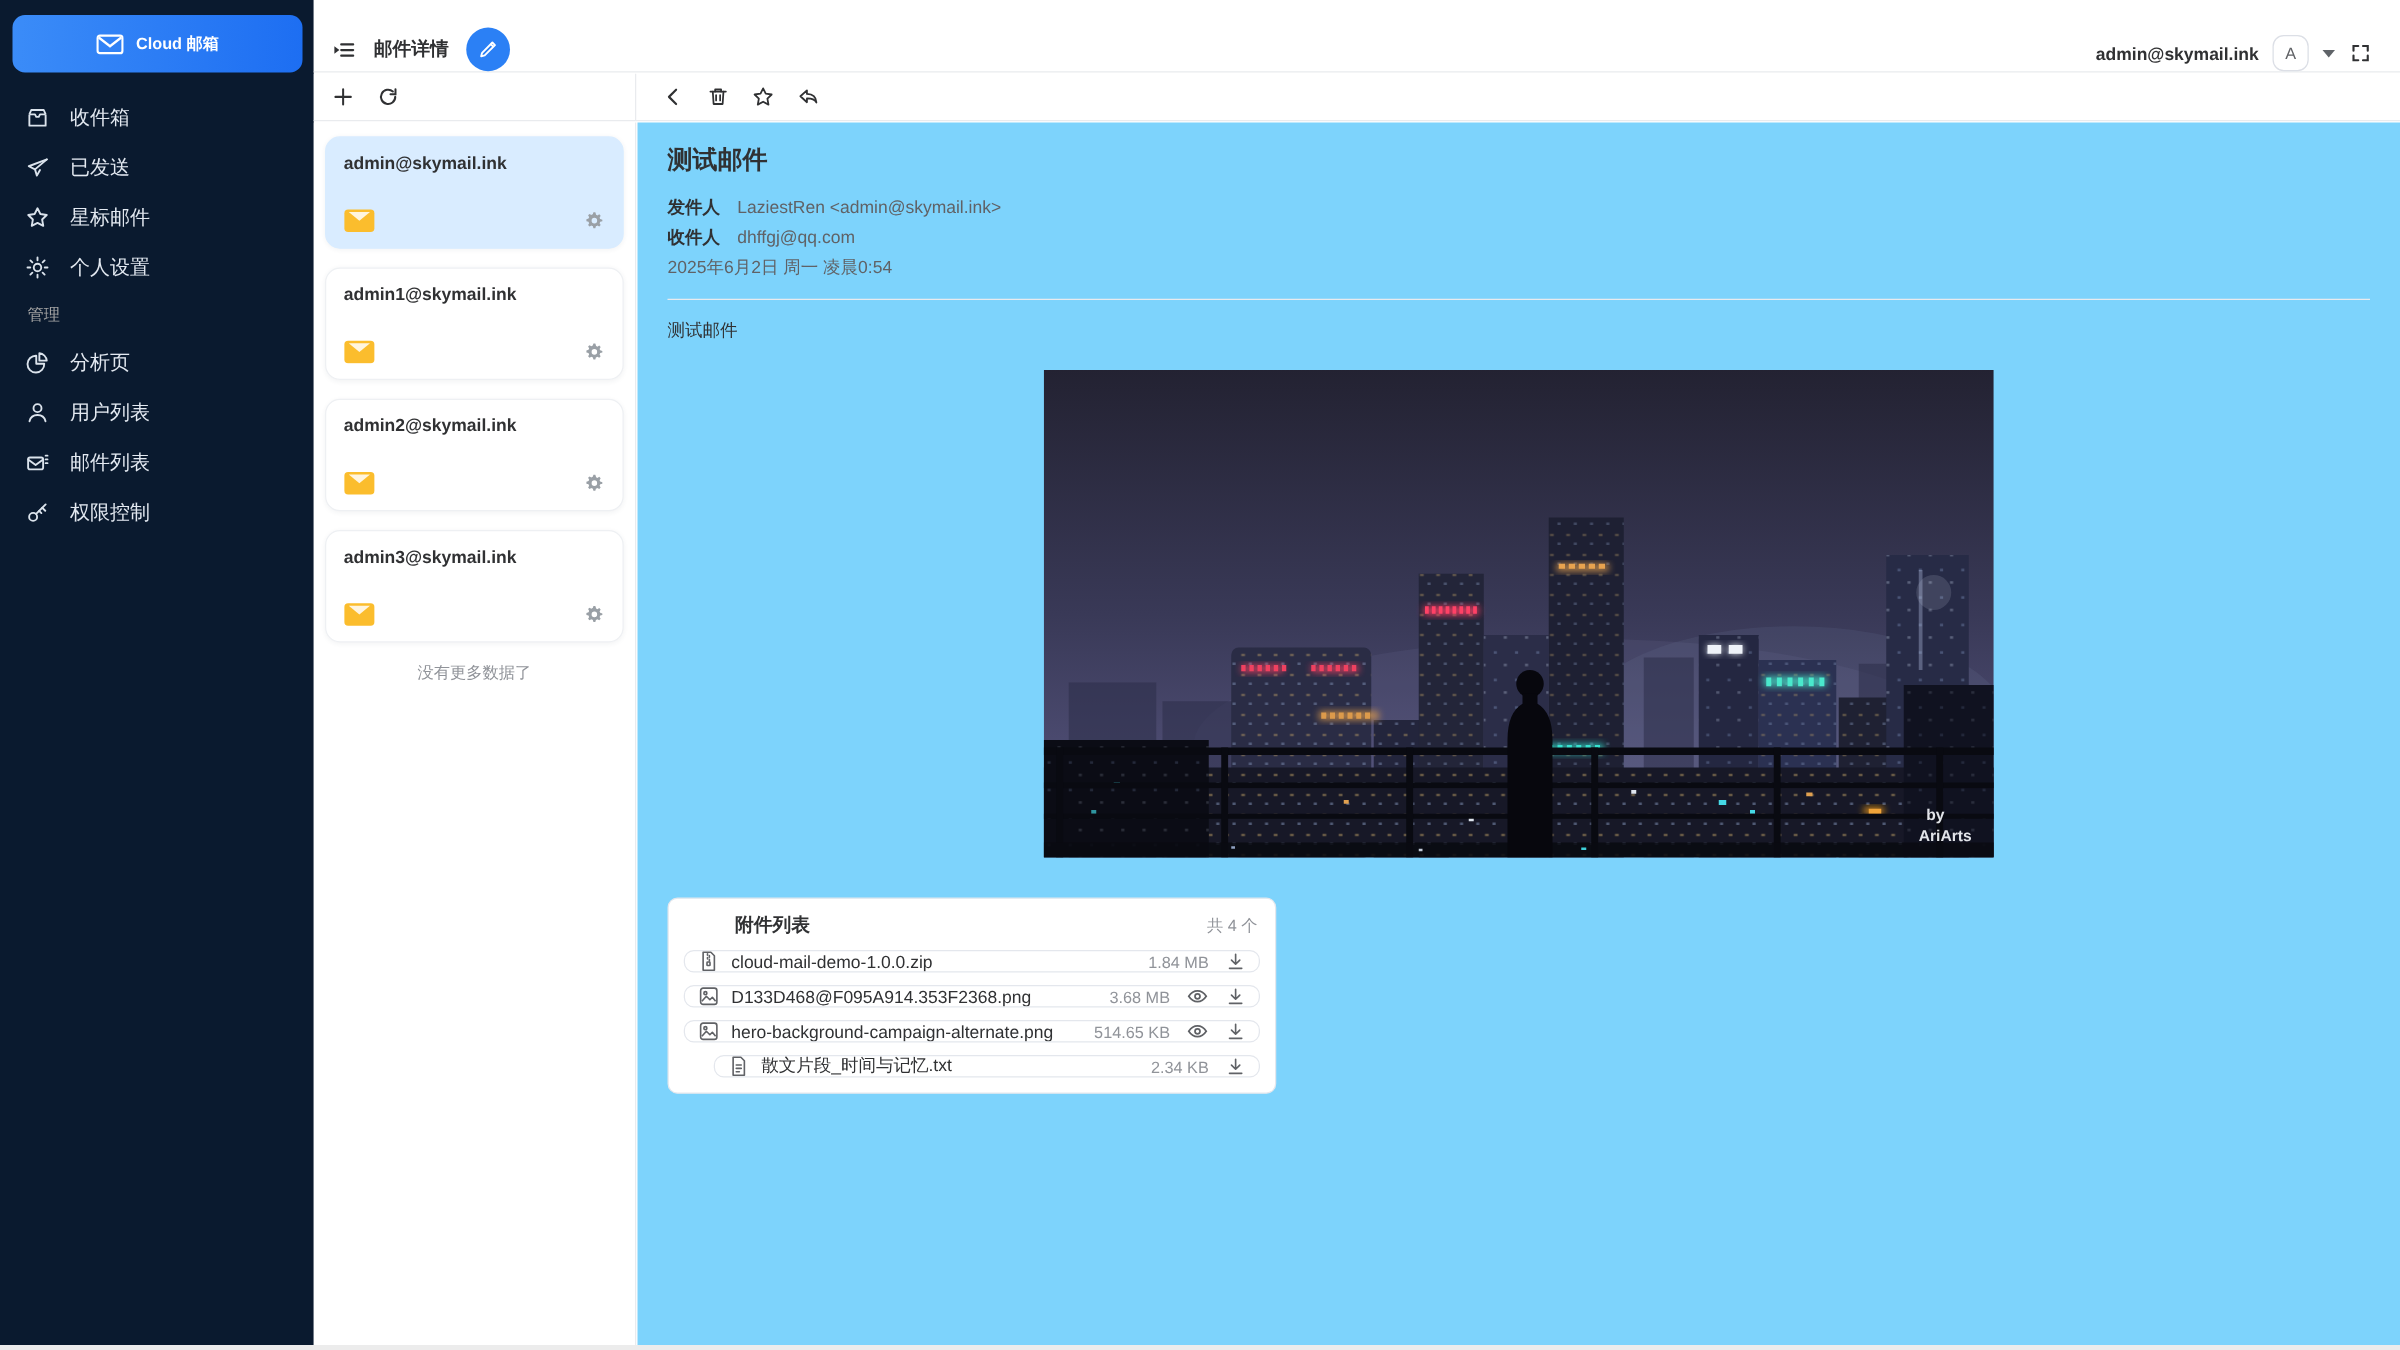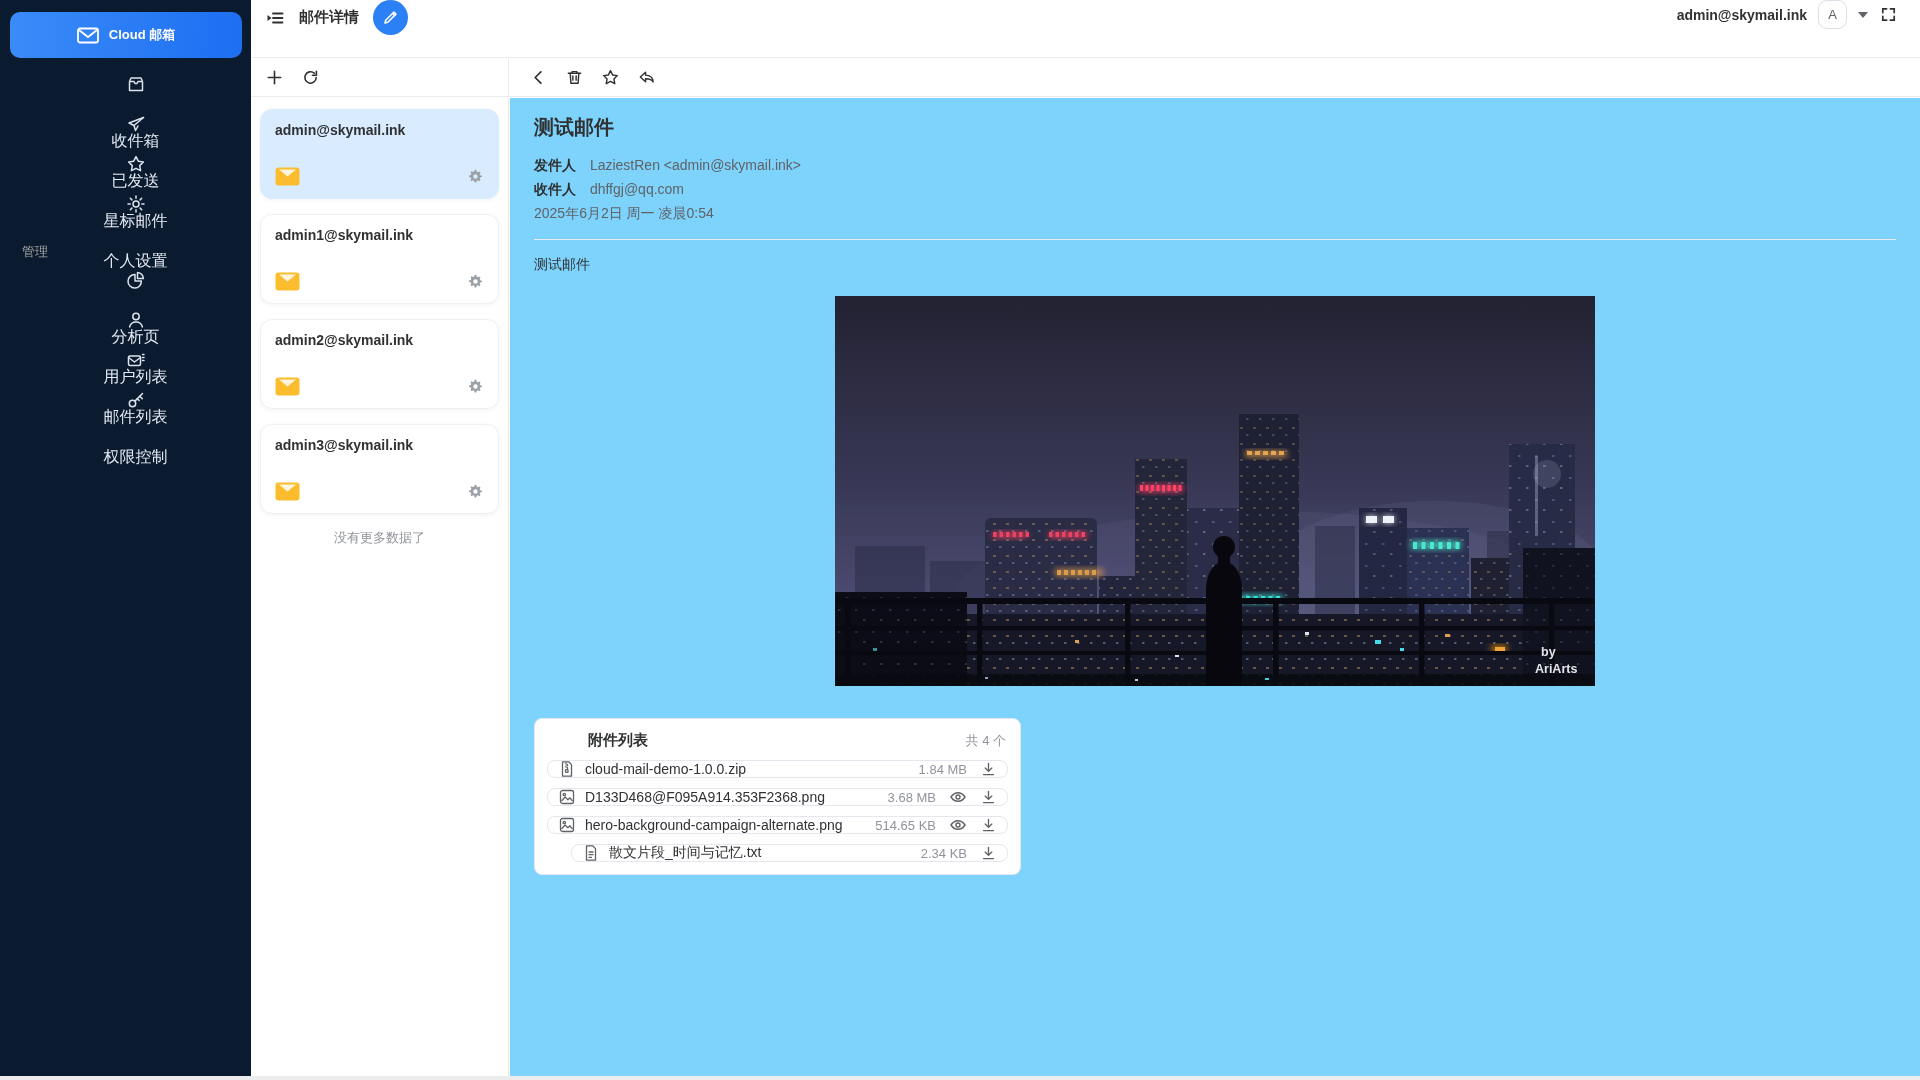--- a/index.html
+++ b/index.html
@@ -6,27 +6,27 @@
     font-family:"Liberation Sans","DejaVu Sans",sans-serif;background:#fff;color:#303133;}
   *{box-sizing:border-box;}
   svg{display:block;}
 
   
   .sidebar{position:absolute;left:0;top:0;bottom:0;width:251px;background:#0a1a2f;}
   .logo-btn{margin:12px 9px 16px 10px;height:46px;border-radius:10px;cursor:pointer;
     background:linear-gradient(93deg,#3b8cf8 0%,#1d6ef2 100%);
     display:flex;align-items:center;justify-content:center;gap:10px;
     color:#fff;font-size:13px;font-weight:bold;}
-  .nav-item{height:40px;display:flex;align-items:center;padding-left:20px;gap:37px;
-    font-size:16px;color:#e3e9f1;cursor:pointer;flex-direction:column;}
+  .nav-item{height:40px;display:flex;align-items:center;padding-left:20px;gap:16px;
+    font-size:16px;color:#e3e9f1;cursor:pointer;}
   .nav-section{height:36px;line-height:36px;padding-left:22px;font-size:13px;color:#a3a3a3;}
 
   
   .topbar{position:absolute;left:251px;right:0;top:0;height:58px;background:#fff;
-    border-bottom:1px solid #e9ebee;display:flex;align-items:flex-start;
+    border-bottom:1px solid #e9ebee;display:flex;align-items:flex-end;
     justify-content:space-between;padding:0 22px 0 14px;}
   .topbar-left{display:flex;align-items:center;gap:14px;}
   .page-title{font-size:15px;font-weight:bold;color:#303133;}
   .compose-btn{width:35px;height:35px;border-radius:50%;background:#2b80f5;cursor:pointer;
     display:flex;align-items:center;justify-content:center;}
   .topbar-right{display:flex;align-items:center;gap:11px;}
   .account-email{font-size:14px;font-weight:600;color:#303133;}
   .avatar{width:29px;height:29px;border:1px solid #dcdfe6;border-radius:9px;background:#fff;
     display:flex;align-items:center;justify-content:center;font-size:13px;color:#606266;cursor:pointer;}
   .caret{width:0;height:0;border-left:5px solid transparent;border-right:5px solid transparent;

